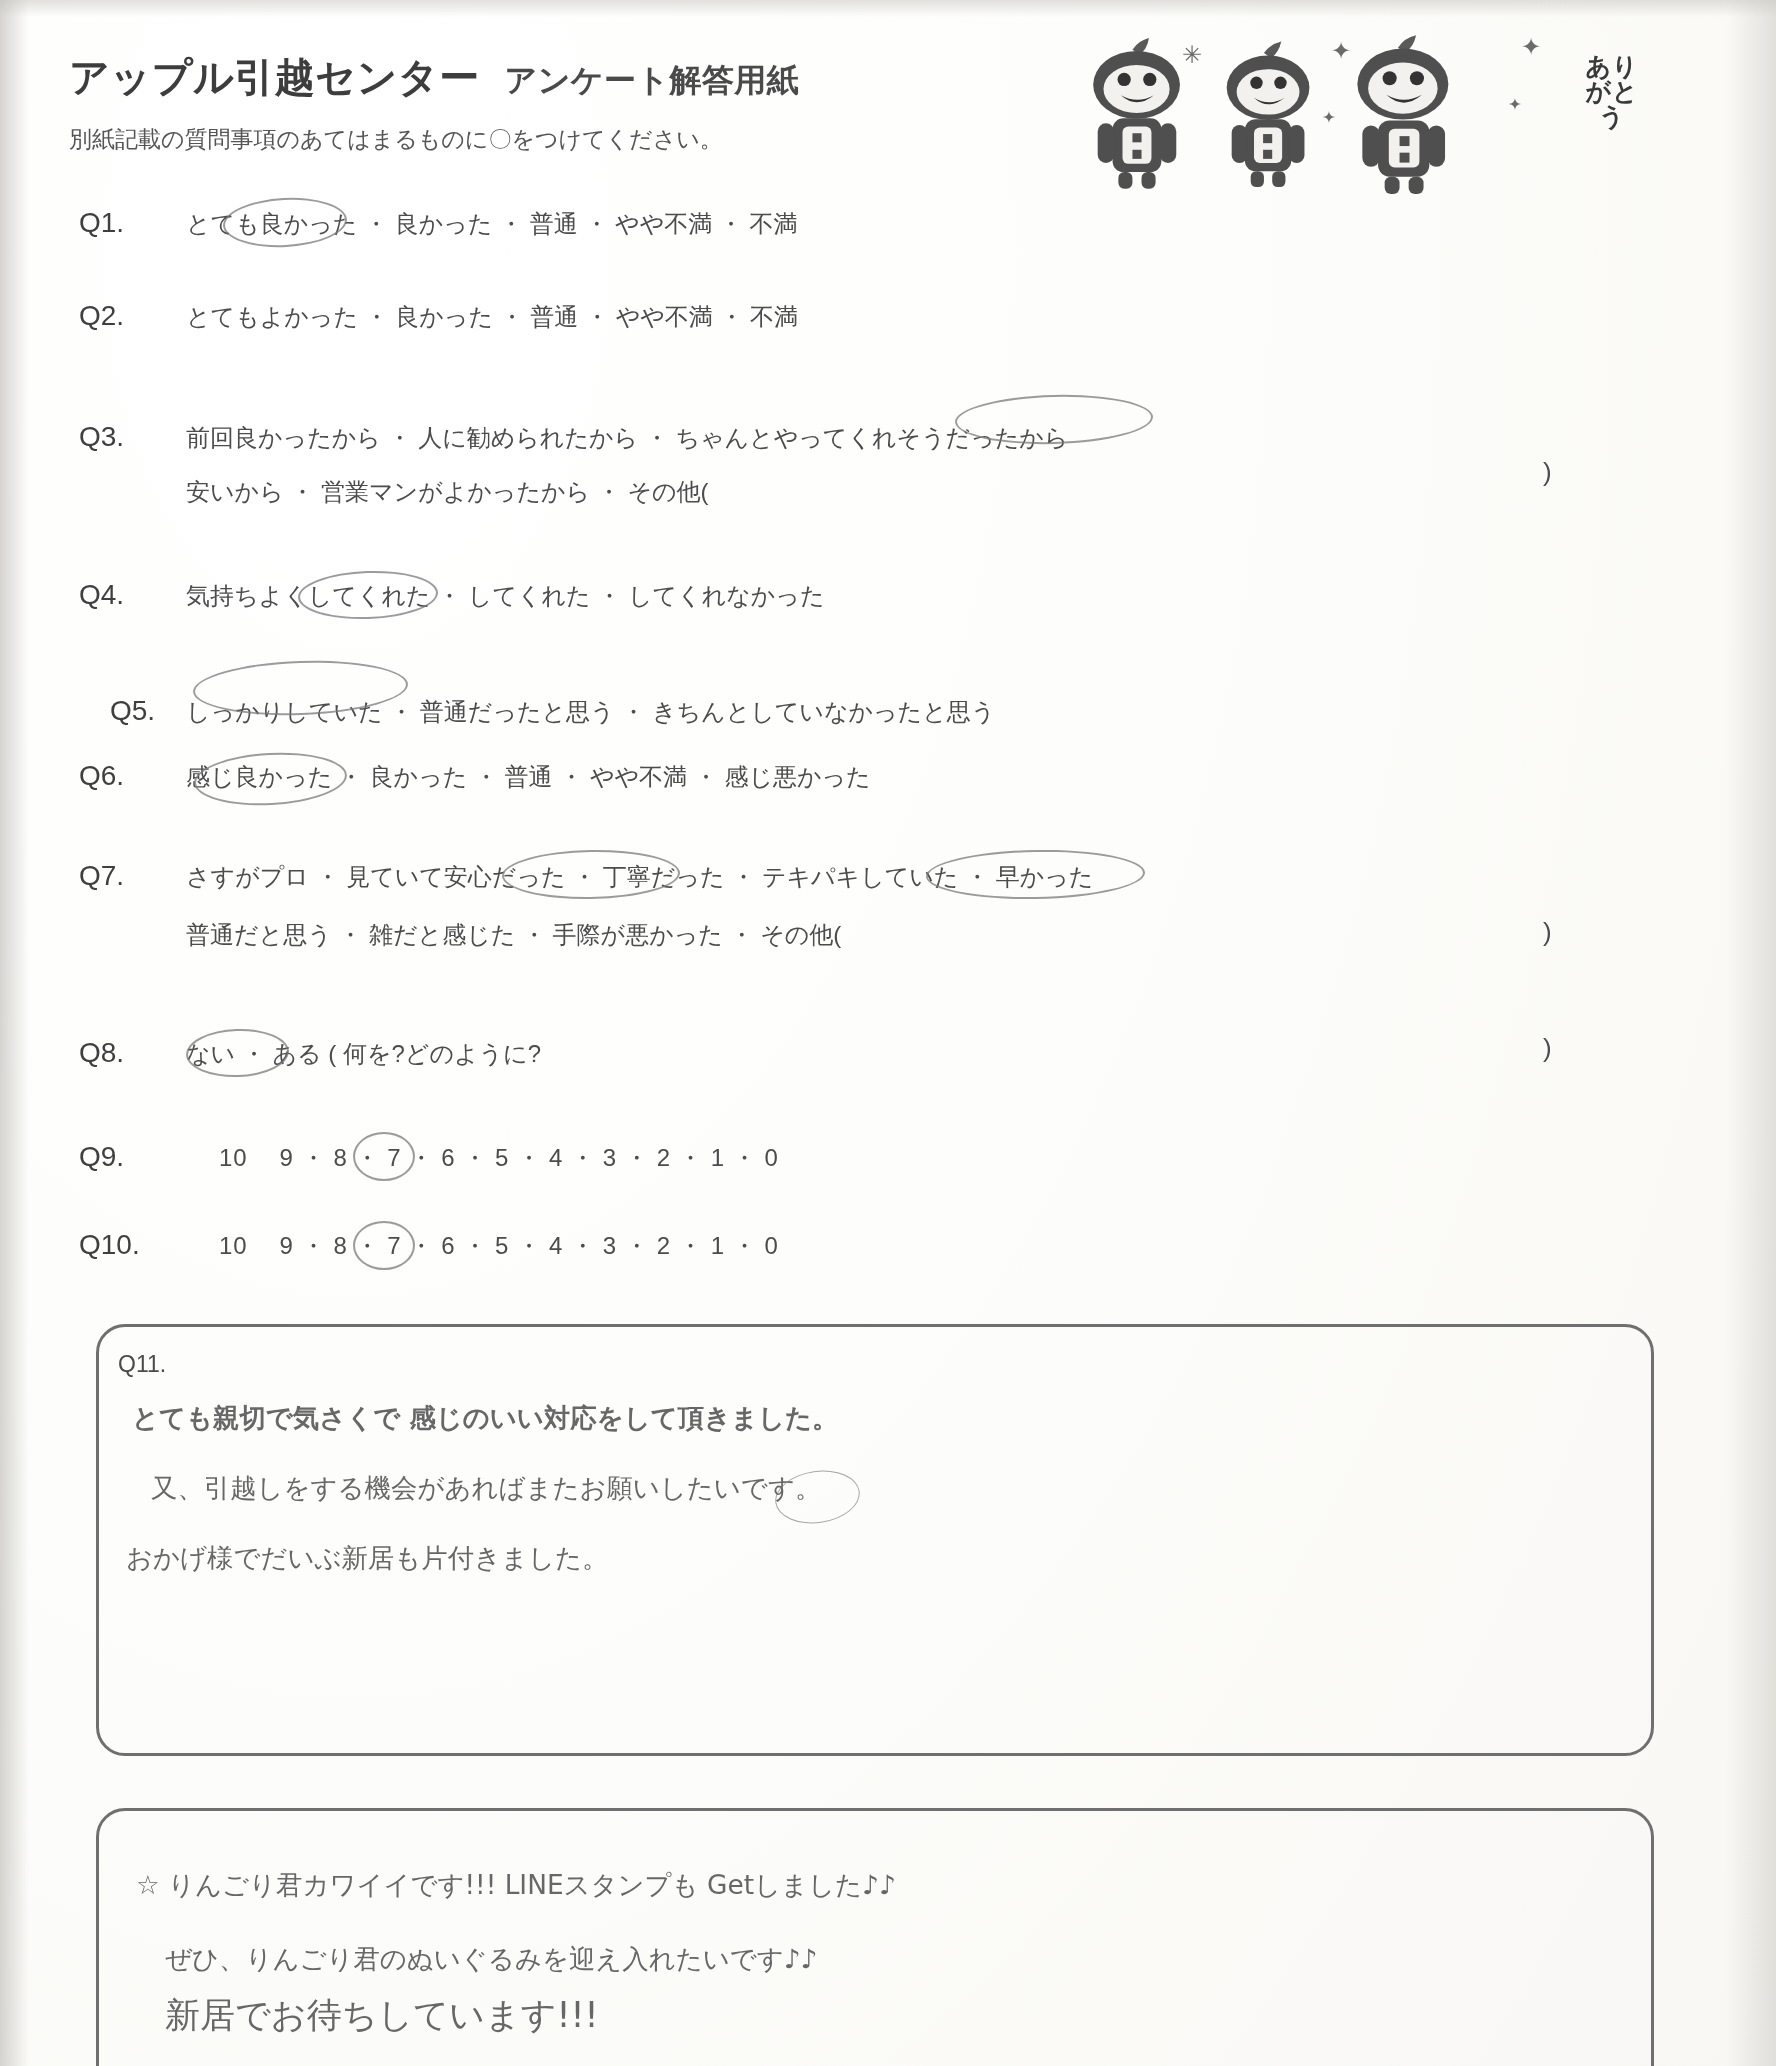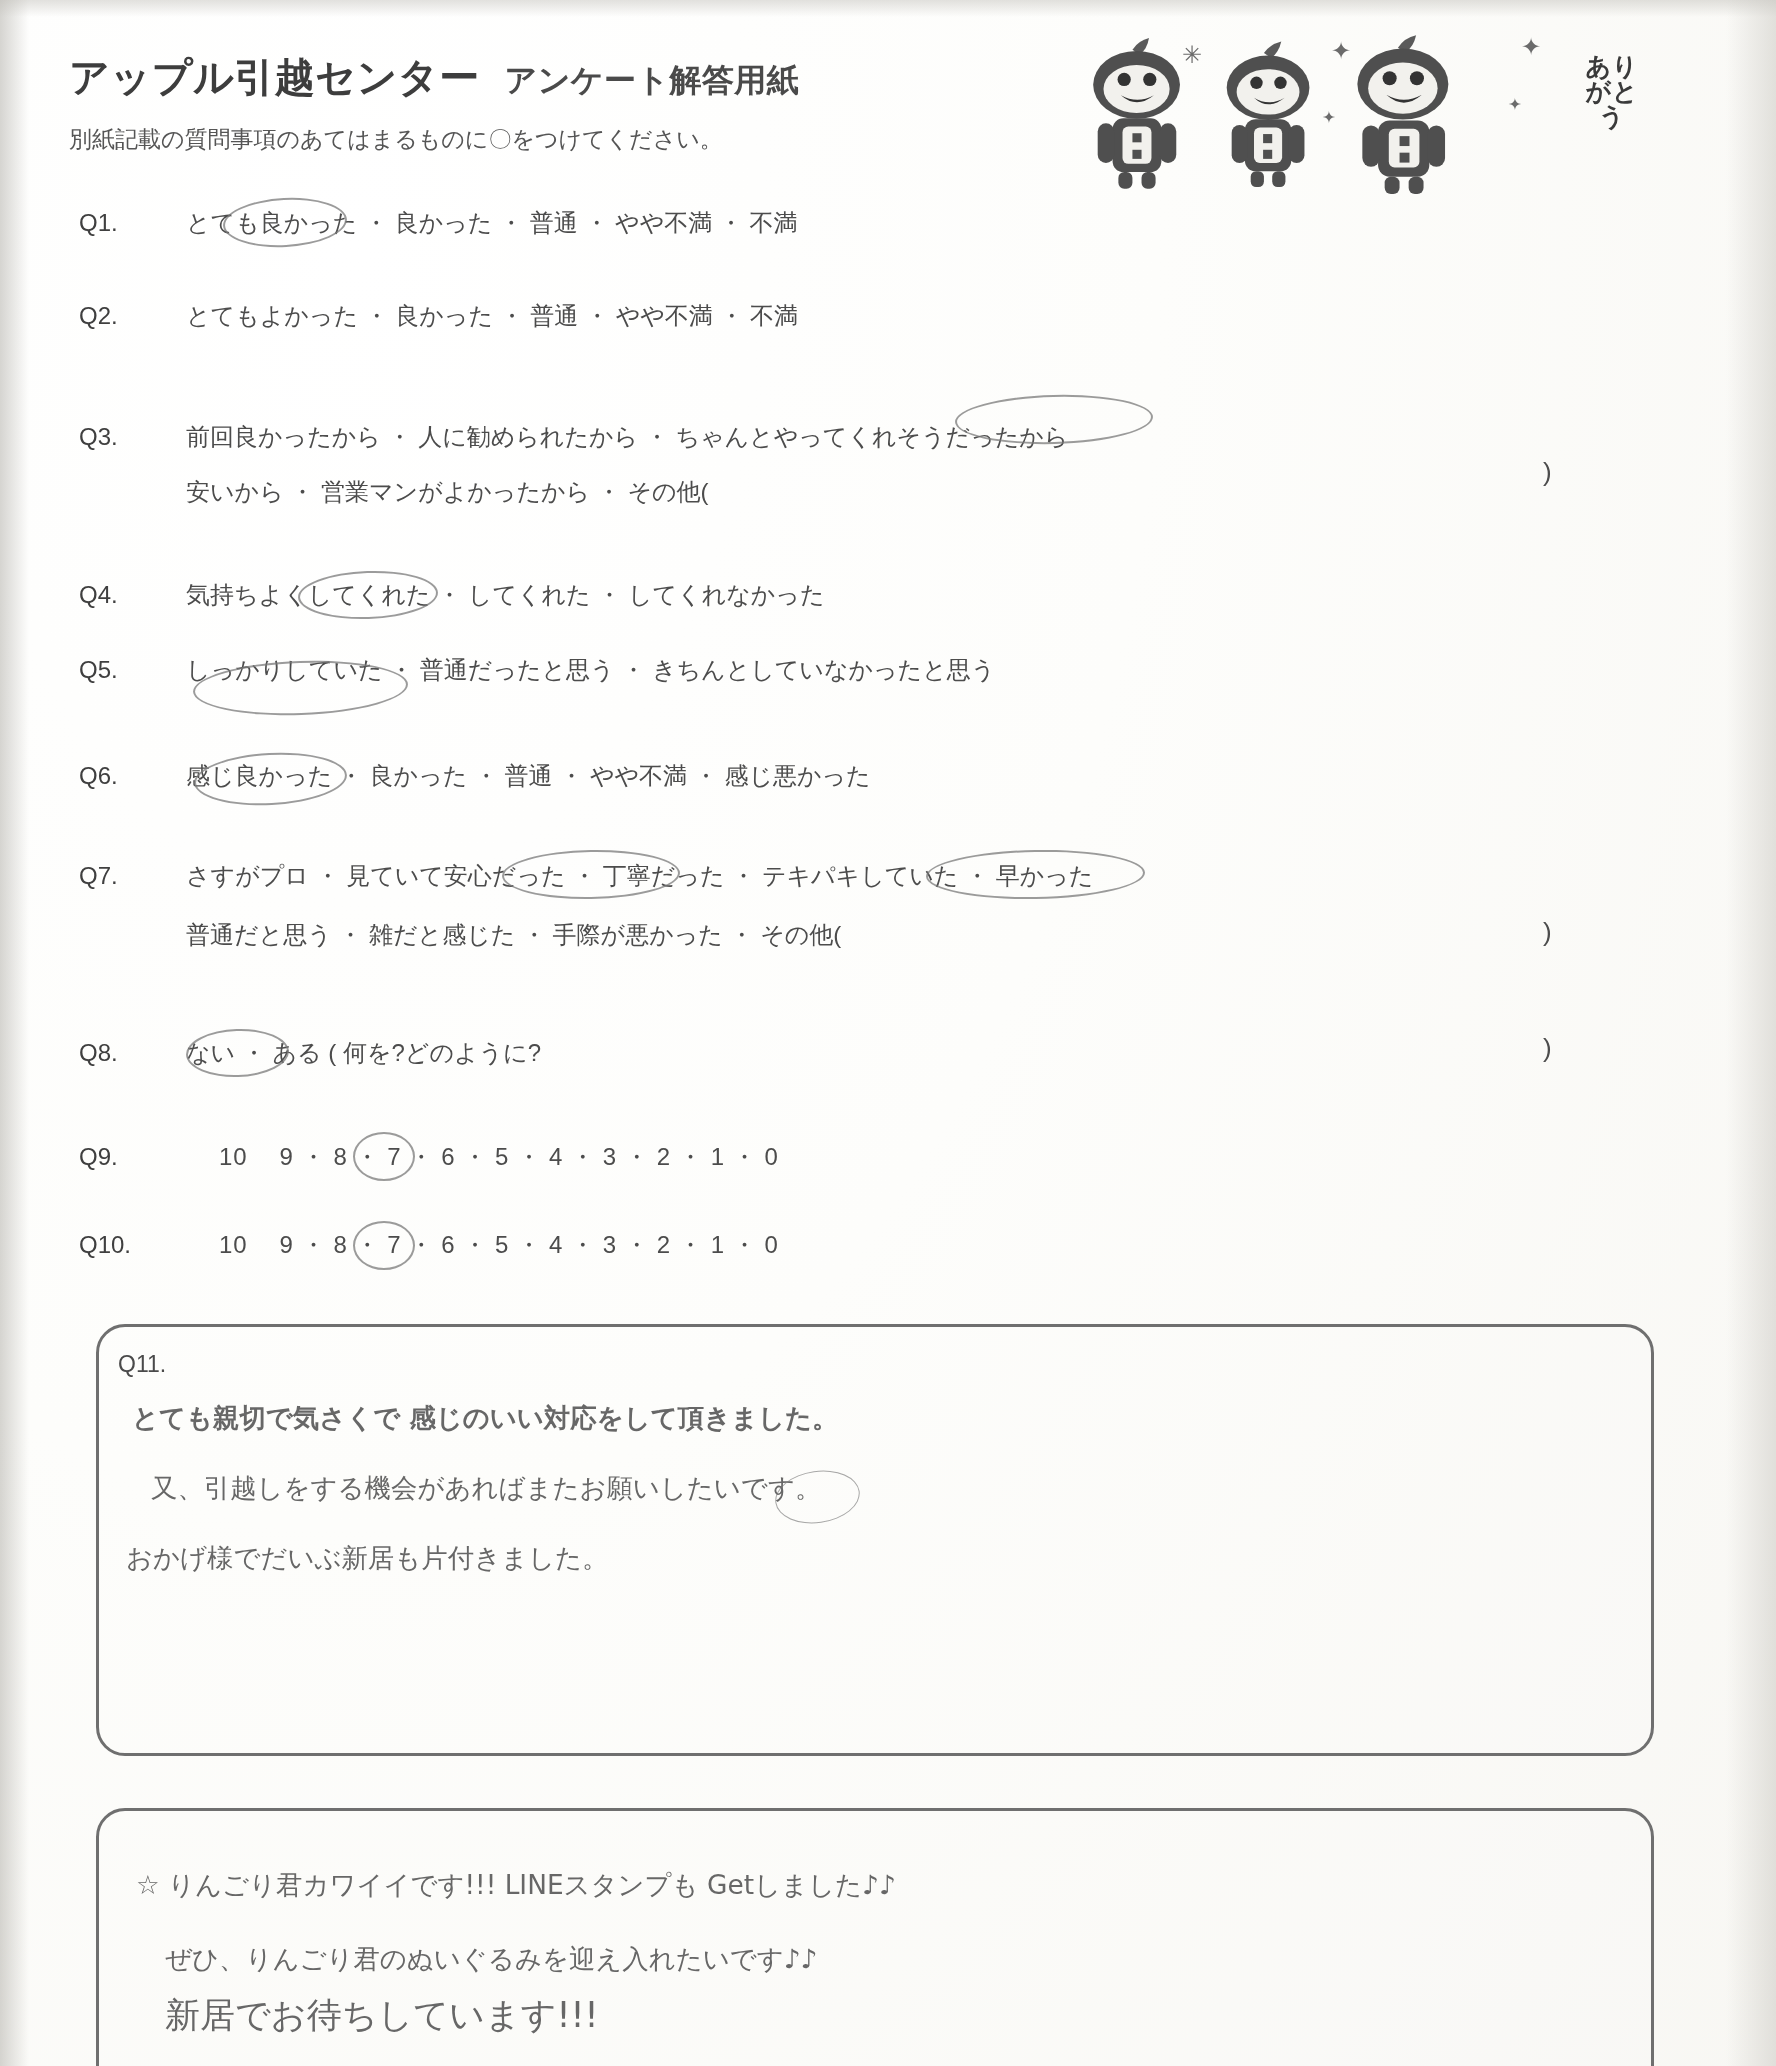--- a/index.html
+++ b/index.html
@@ -101,21 +101,21 @@
   .qrow {
     position: absolute;
     left: 79px;
     font-size: 24px;
     color: #4c4c4c;
     white-space: nowrap;
   }
   .qlabel {
     display: inline-block;
     width: 107px;
-    font-size: 24px;
+    font-size: 28px;
     color: #3f3f3f;
   }
   .qopts {
     display: inline-block;
   }
   .qsecond {
     position: absolute;
     left: 186px;
     font-size: 24px;
     color: #4c4c4c;
@@ -260,21 +260,21 @@
   </div>
   <div class="qsecond" style="top:476px;">安いから ・ 営業マンがよかったから ・ その他(</div>
   <div class="paren-right" style="left:1543px; top:457px;">)</div>
   <div class="mark" style="left:955px; top:395px; width:194px; height:45px; transform:rotate(-1.5deg);"></div>
 
   <div class="qrow" style="top:579px;">
     <span class="qlabel">Q4.</span><span class="qopts">気持ちよくしてくれた ・ してくれた ・ してくれなかった</span>
   </div>
   <div class="mark" style="left:298px; top:571px; width:136px; height:44px; transform:rotate(-2deg);"></div>
 
-  <div class="qrow" style="top:654px;">
+  <div class="qrow" style="top:695px;text-align:center;">
     <span class="qlabel">Q5.</span><span class="qopts">しっかりしていた ・ 普通だったと思う ・ きちんとしていなかったと思う</span>
   </div>
   <div class="mark" style="left:193px; top:661px; width:211px; height:50px; transform:rotate(-2deg);"></div>
 
   <div class="qrow" style="top:760px;">
     <span class="qlabel">Q6.</span><span class="qopts">感じ良かった ・ 良かった ・ 普通 ・ やや不満 ・ 感じ悪かった</span>
   </div>
   <div class="mark" style="left:194px; top:753px; width:149px; height:48px; transform:rotate(-3deg);"></div>
 
   <div class="qrow" style="top:860px;">

